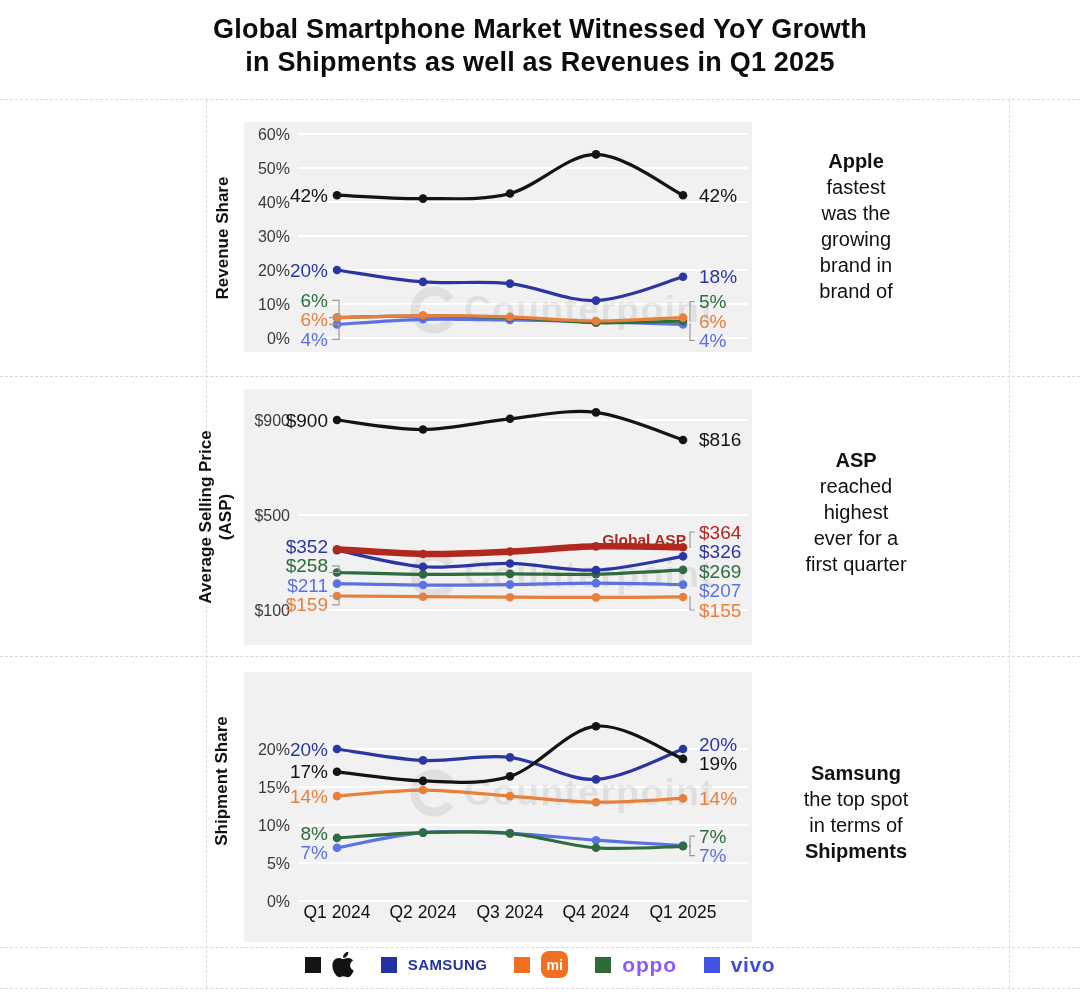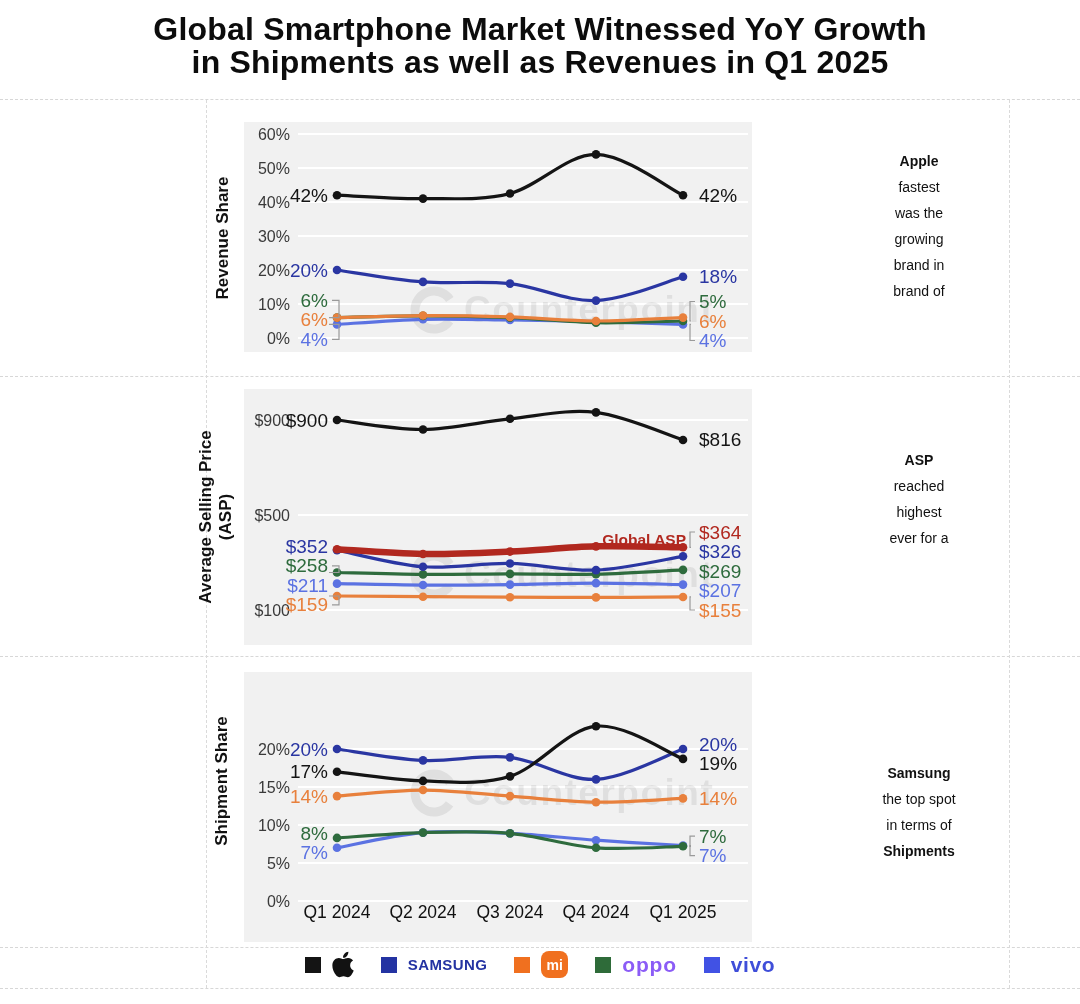--- a/index.html
+++ b/index.html
@@ -1,26 +1,26 @@
 <!DOCTYPE html>
 <html><head>
 <meta charset="utf-8">
 <style>
   html,body{margin:0;padding:0;background:#ffffff;}
   #page{position:relative;width:1080px;height:1004px;background:#ffffff;overflow:hidden;
         font-family:"Liberation Sans","DejaVu Sans",sans-serif;}
   .title-block{position:absolute;top:13px;left:0;width:1080px;text-align:center;
-        font-weight:700;font-size:32px;line-height:33px;color:#0c0c0c;letter-spacing:.2px;}
+        font-weight:700;font-size:27px;line-height:33px;color:#0c0c0c;letter-spacing:.2px;}
   .hdash{position:absolute;left:0;width:1080px;height:0;border-top:1px dashed #d7d7d7;}
   .vdash{position:absolute;top:100px;height:888px;width:0;border-left:1px dashed #dadada;}
   .axis-title{position:absolute;transform:rotate(-90deg);text-align:center;
         font-weight:700;font-size:17px;line-height:20px;color:#111;}
   .chart-svg{position:absolute;left:212px;}
-  .annotation{position:absolute;left:807px;width:224px;text-align:center;
-        font-size:14px;line-height:26px;color:#111;}
+  .annotation{position:absolute;left:744px;width:224px;text-align:center;
+        font-size:20px;line-height:26px;color:#111;}
   .annotation .b{font-weight:700;}
   .legend{position:absolute;top:950px;left:0;width:1080px;display:flex;
         justify-content:center;align-items:center;gap:27px;}
   .legend-item{display:flex;align-items:center;gap:11px;}
   .swatch{width:16px;height:16px;display:inline-block;}
   .wordmark-samsung{font-size:15px;font-weight:800;letter-spacing:.4px;}
   .wordmark-oppo{font-size:21px;font-weight:700;letter-spacing:.8px;}
   .wordmark-vivo{font-size:21px;font-weight:600;letter-spacing:.6px;}
   .mi-badge{width:27px;height:27px;border-radius:8px;color:#fff;font-weight:700;
         font-size:14px;display:flex;align-items:center;justify-content:center;}
@@ -186,20 +186,21 @@
         <text x="487" y="220.0025" text-anchor="start" font-size="19" fill="#5b72e2">$207</text>
         <text x="487" y="239.5025" text-anchor="start" font-size="19" fill="#e8803c">$155</text>
         <path d="M483,233.0025 L478,233.0025 L478,219.9375 L479,219.9375" fill="none" stroke="#9a9a9a" stroke-width="1.2"></path>
         <text x="474" y="168" text-anchor="end" font-size="15.5" font-weight="700" fill="#b1281f">Global ASP</text>
       </svg>
       <div class="annotation" style="top: 447px;">
         <div class="b">ASP</div>
         <div>reached</div>
         <div>highest</div>
         <div>ever for a</div>
+        <div>first quarter</div>
       </div>
       <div class="axis-title" style="width: 250px; left: 97px; top: 771px;">
         <div>Shipment Share</div>
       </div>
       <svg width="560" height="291" class="chart-svg" style="top: 657px;">
         <rect x="32" y="15" width="508" height="270" fill="#f1f1f1"></rect>
         <line x1="86" y1="244" x2="536" y2="244" stroke="#ffffff" stroke-width="2"></line>
         <text x="78" y="249.5" text-anchor="end" font-size="16" fill="#3a3a3a">0%</text>
         <line x1="86" y1="206" x2="536" y2="206" stroke="#ffffff" stroke-width="2"></line>
         <text x="78" y="211.5" text-anchor="end" font-size="16" fill="#3a3a3a">5%</text>

